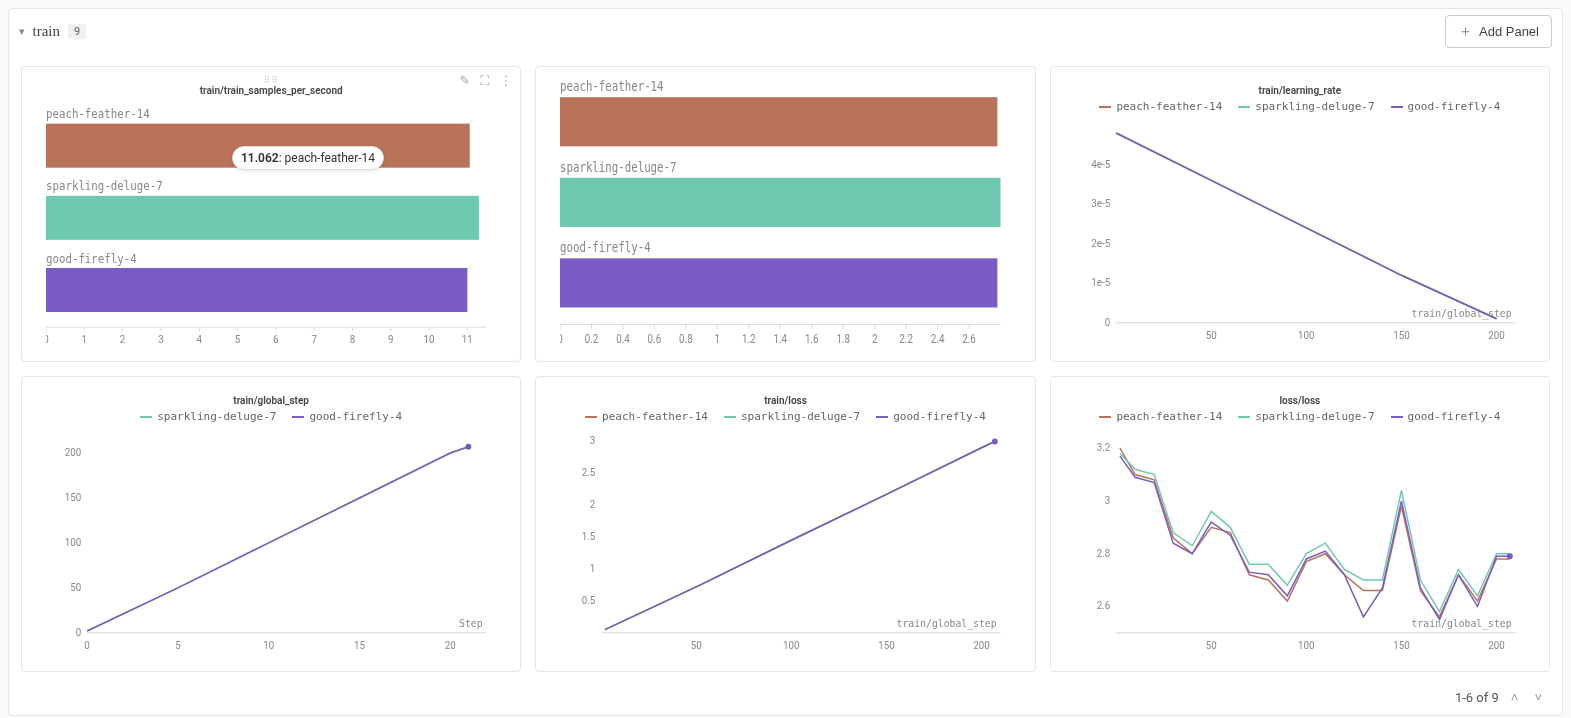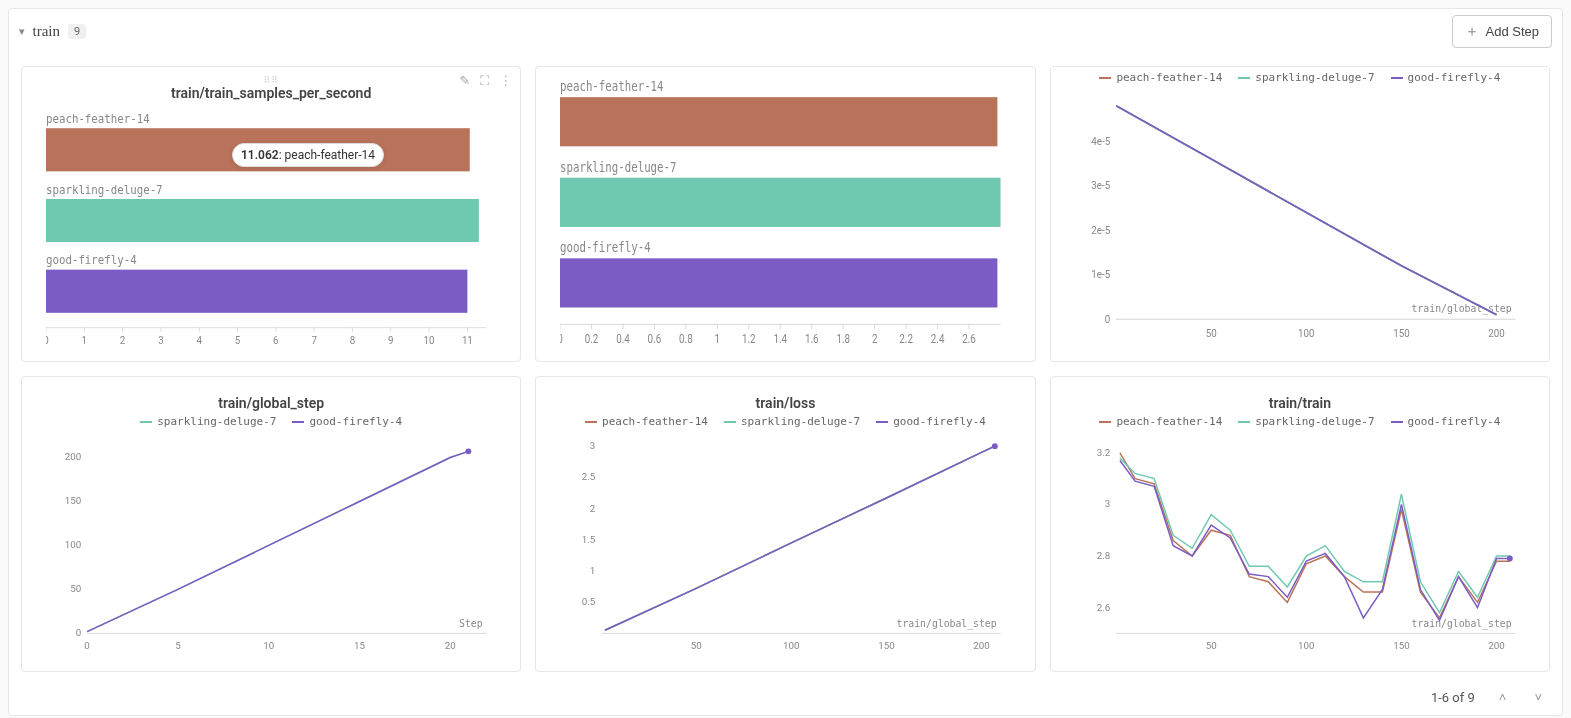--- a/index.html
+++ b/index.html
@@ -79,21 +79,21 @@
     left: 50%;
     transform: translateX(-50%);
     color: #ccc;
     letter-spacing: 1px;
     font-size: 9px;
     cursor: move;
   }
   .panel-title {
     text-align: center;
     font-weight: 600;
-    font-size: 14px;
+    font-size: 10px;
     color: #444;
     padding-top: 18px;
   }
   .legend {
     display: flex;
     gap: 16px;
     justify-content: center;
     flex-wrap: wrap;
     font-family: ui-monospace, Menlo, monospace;
     font-size: 11px;
@@ -105,28 +105,28 @@
   .chart-body { flex: 1; padding: 6px 24px 10px 24px; position: relative; }
   .tooltip {
     position: absolute;
     background: #fff;
     border: 1px solid #ddd;
     border-radius: 12px;
     padding: 4px 8px;
     font-size: 12px;
     box-shadow: 0 1px 4px rgba(0,0,0,.1);
     left: 210px;
-    top: 42px;
+    top: 50px;
     white-space: nowrap;
   }
   .tooltip b { font-weight: 600; }
   .footer {
     display: flex;
     justify-content: flex-end;
-    gap: 20px;
+    gap: 8px;
     padding: 6px 16px 10px;
     font-size: 13px;
     color: #555;
   }
   .footer .nav { color: #999; cursor: pointer; padding: 0 4px; }
   .axis-label {
     font-family: ui-monospace, Menlo, monospace;
     font-size: 10px;
     fill: #888;
   }
@@ -143,21 +143,21 @@
 
 <div class="section">
   <div class="section-header">
     <div class="left">
       <span class="chevron">▾</span>
       <span class="section-title">train</span>
       <span class="count-badge">9</span>
     </div>
     <button class="add-panel-btn">
       <span class="plus">＋</span>
-      <span>Add Step</span>
+      <span>Add Panel</span>
     </button>
   </div>
 
   <div class="panels-grid">
 
     <div class="panel">
       <span class="drag-handle">⠿⠿</span>
       <div class="panel-toolbar">
         <span>✎</span>
         <span>⛶</span>
@@ -240,20 +240,21 @@
             <text x="353.5714285714286" y="223" text-anchor="middle" class="tick">2.2</text>
             <line x1="385.7142857142857" y1="208" x2="385.7142857142857" y2="212" stroke="#bbb" stroke-width="0.5"></line>
             <text x="385.7142857142857" y="223" text-anchor="middle" class="tick">2.4</text>
             <line x1="417.85714285714295" y1="208" x2="417.85714285714295" y2="212" stroke="#bbb" stroke-width="0.5"></line>
             <text x="417.85714285714295" y="223" text-anchor="middle" class="tick">2.6</text>
           </svg>
       </div>
     </div>
 
     <div class="panel">
+      <div class="panel-title">train/learning_rate</div>
       <div class="legend">
           <span class="item">
             <span class="swatch" style="background:#b8735a"></span>
             <span>peach-feather-14</span>
           </span>
           <span class="item">
             <span class="swatch" style="background:#6fc9b0"></span>
             <span>sparkling-deluge-7</span>
           </span>
           <span class="item">
@@ -346,21 +347,21 @@
             <text x="446" y="196" text-anchor="end" class="axis-label">train/global_step</text>
             <polyline points="45.885714285714286,198.83870967741936 139.14285714285714,156.47741935483873 236.28571428571428,110.3225806451613 333.42857142857144,64.80000000000001 430.57142857142856,18.64516129032259 444.1714285714286,12.32258064516131" fill="none" stroke="#b8735a" stroke-width="1.5"></polyline>
             <polyline points="45.885714285714286,198.83870967741936 139.14285714285714,156.47741935483873 236.28571428571428,110.3225806451613 333.42857142857144,64.80000000000001 430.57142857142856,18.64516129032259 444.1714285714286,12.32258064516131" fill="none" stroke="#6fc9b0" stroke-width="1.5"></polyline>
             <polyline points="45.885714285714286,198.83870967741936 139.14285714285714,156.47741935483873 236.28571428571428,110.3225806451613 333.42857142857144,64.80000000000001 430.57142857142856,18.64516129032259 444.1714285714286,12.32258064516131" fill="none" stroke="#7b5cc4" stroke-width="1.5"></polyline>
             <circle cx="444.1714285714286" cy="12.32258064516131" r="3" fill="#7b5cc4"></circle>
           </svg>
       </div>
     </div>
 
     <div class="panel">
-      <div class="panel-title">train/train</div>
+      <div class="panel-title">loss/loss</div>
       <div class="legend">
           <span class="item">
             <span class="swatch" style="background:#b8735a"></span>
             <span>peach-feather-14</span>
           </span>
           <span class="item">
             <span class="swatch" style="background:#6fc9b0"></span>
             <span>sparkling-deluge-7</span>
           </span>
           <span class="item">

